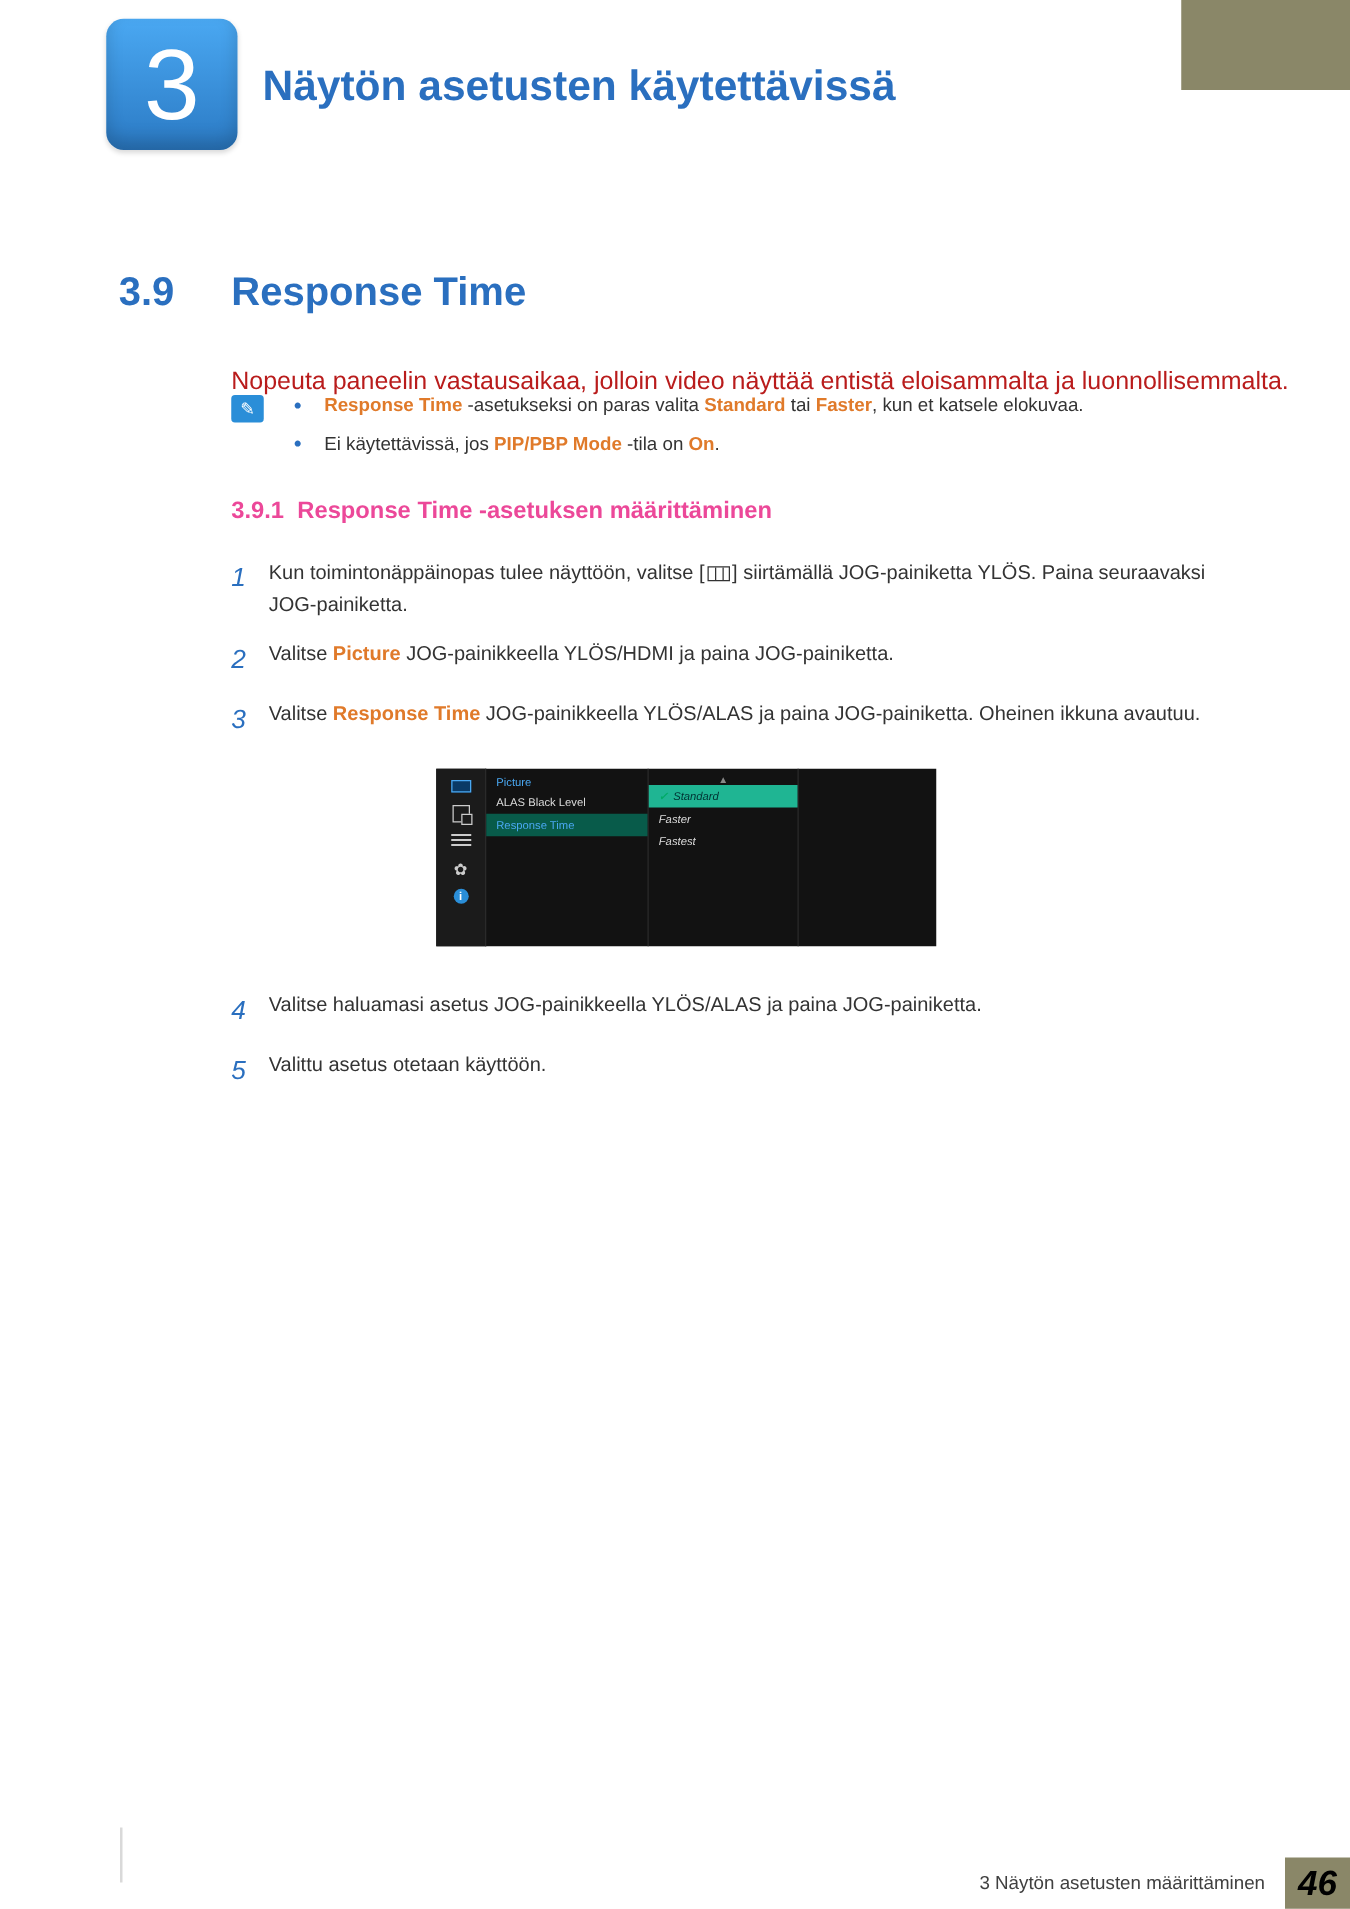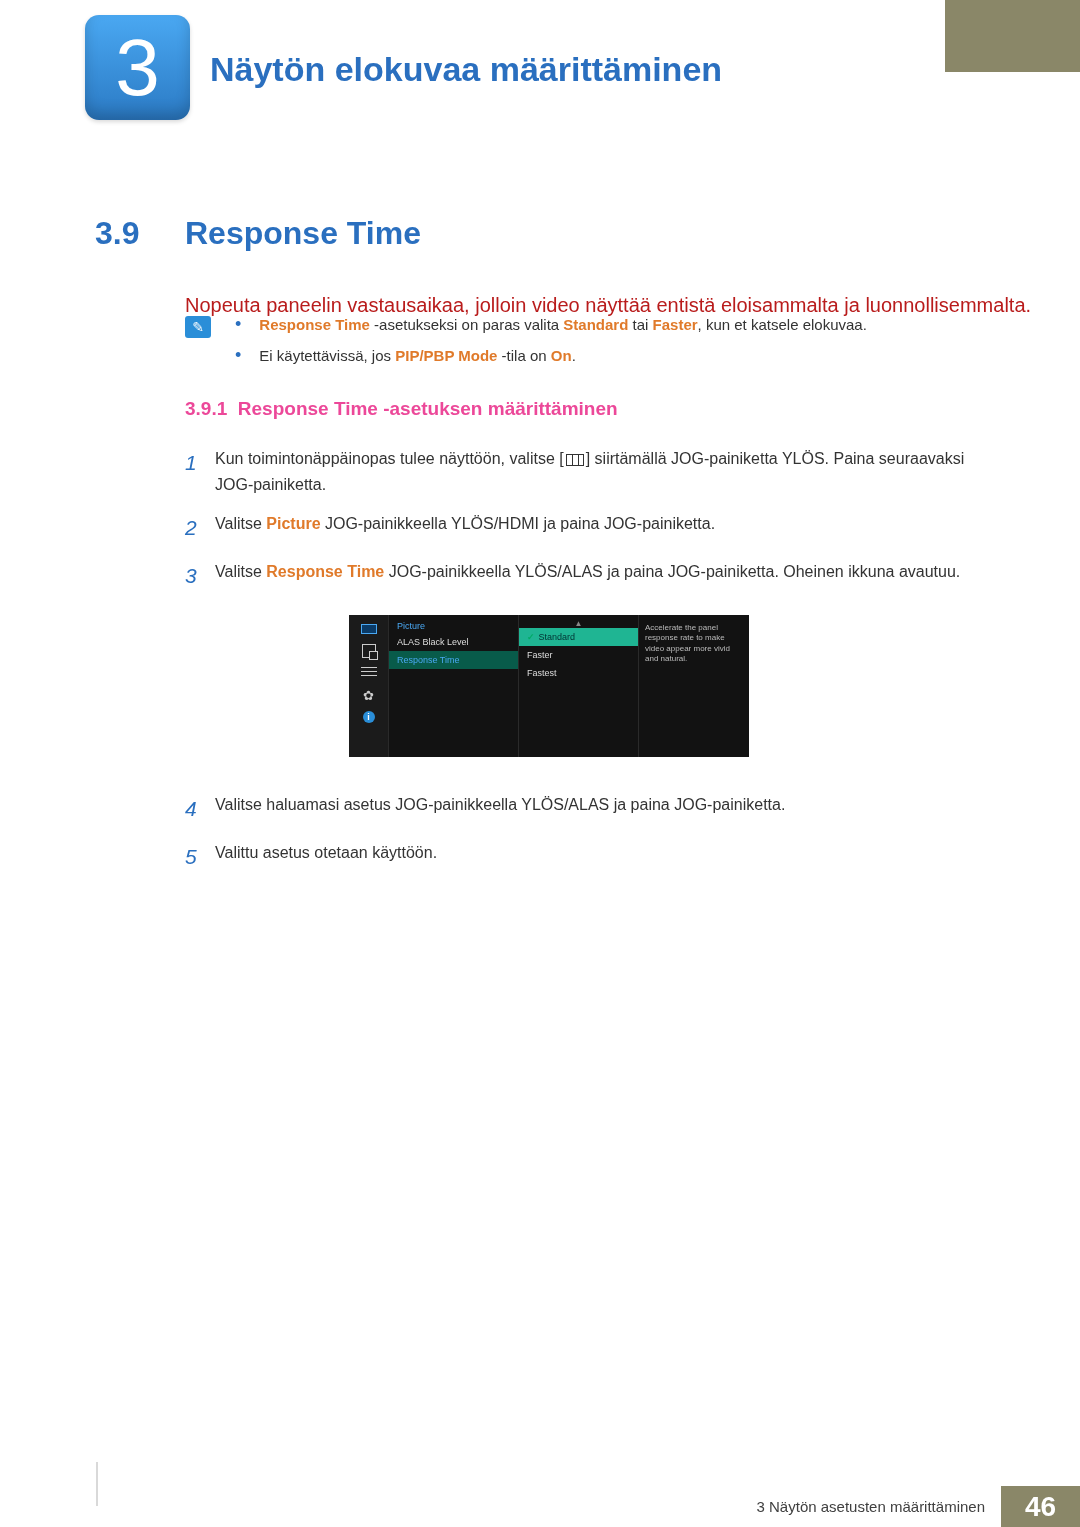--- a/index.html
+++ b/index.html
@@ -175,21 +175,21 @@
   }
   .osd-col1 .hdr { color:#4aa8f2; font-size:9px; padding:2px 8px; }
   .osd-col1 .row { padding: 4px 8px; color:#ddd; }
   .osd-col1 .row.active { background:#085b4a; color:#4aa8f2; }
   .osd-col2 {
     width: 120px;
     border-right: 1px solid #2a2a2a;
     padding-top: 4px;
   }
   .osd-arrow { text-align:center; color:#888; font-size:8px; }
-  .osd-opt { padding: 4px 8px; color:#ddd; }
+  .osd-opt { padding: 4px 8px; color:#ddd;font-style:italic; }
   .osd-opt.sel { background:#1fb593; color:#033; }
   .osd-check { color:#0a6; margin-right:4px; font-weight:bold; }
   .osd-desc {
     flex:1;
     padding: 8px 6px;
     color:#bbb;
     font-size:8px;
     line-height:1.3;
   }
 
@@ -216,36 +216,37 @@
     display: flex;
     align-items: stretch;
   }
   .footer-text {
     font-size: 15px;
     color: #404040;
     padding: 12px 16px;
   }
   .footer-page {
     background: #8a8768;
-    color: #ffffff;
+    color: #000000;
     font-size: 28px;
     font-weight: bold;
-    width: 79px;
+    width: 52px;
     display: flex;
     align-items: center;
     justify-content: center;
+    font-style: italic;
   }
 </style>
 </head>
 <body>
 
 <div class="header-bar"></div>
 
 <div class="chapter-badge">3</div>
-<div class="chapter-title">Näytön elokuvaa määrittäminen</div>
+<div class="chapter-title">Näytön asetusten käytettävissä</div>
 
 <div class="section-num">3.9</div>
 <div class="section-title">Response Time</div>
 
 <div class="intro-text">Nopeuta paneelin vastausaikaa, jolloin video näyttää entistä eloisammalta ja luonnollisemmalta.</div>
 
 <div class="note-icon">✎</div>
 <div class="note-list">
   <div class="row">
     <span class="dot">•</span>
@@ -306,21 +307,20 @@
     <div class="hdr">Picture</div>
     <div class="row">ALAS Black Level</div>
     <div class="row active">Response Time</div>
   </div>
   <div class="osd-col2">
     <div class="osd-arrow">▲</div>
     <div class="osd-opt sel"><span class="osd-check">✓</span><span>Standard</span></div>
     <div class="osd-opt">Faster</div>
     <div class="osd-opt">Fastest</div>
   </div>
-  <div class="osd-desc">Accelerate the panel response rate to make video appear more vivid and natural.</div>
 </div>
 
 <div class="steps-lower">
   <div class="step">
     <span class="num">4</span>
     <span class="body">Valitse haluamasi asetus JOG-painikkeella YLÖS/ALAS ja paina JOG-painiketta.</span>
   </div>
   <div class="step">
     <span class="num">5</span>
     <span class="body">Valittu asetus otetaan käyttöön.</span>

